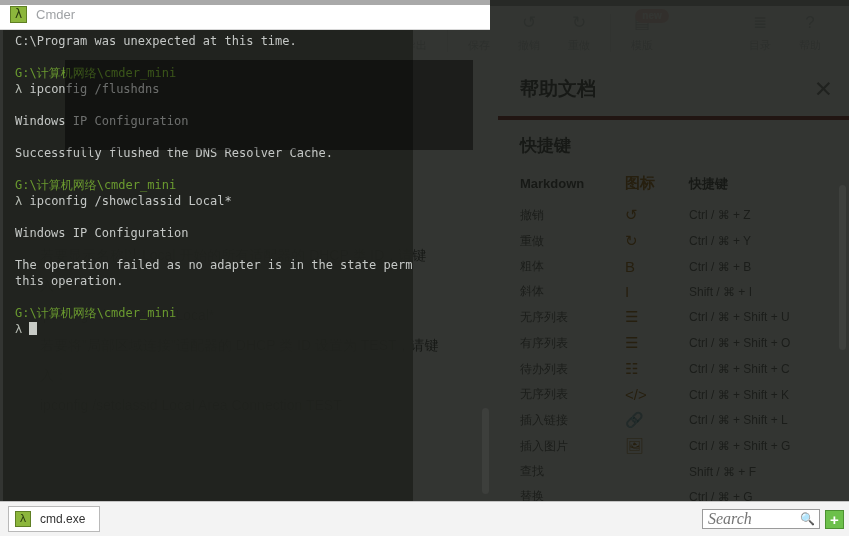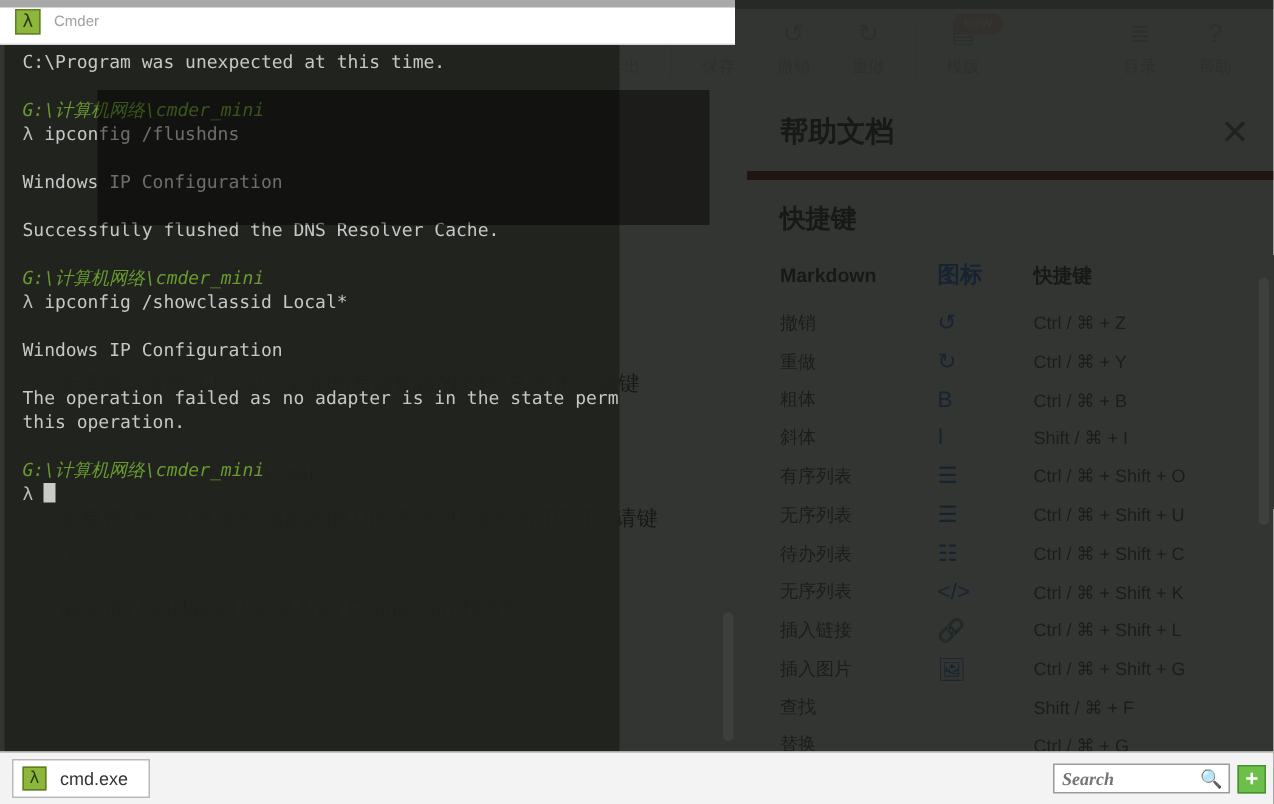--- a/index.html
+++ b/index.html
@@ -43,34 +43,34 @@
   }
 
   
   #help-dialog {
     position:absolute; left:498px; top:62px; width:351px; height:450px;
     background:#ffffff;
     z-index:1;
   }
   #help-head {
     height:58px; display:flex; align-items:center; justify-content:space-between;
-    padding:0 16px 0 22px; border-bottom:6px solid #7f1d1d;
+    padding:0 16px 0 22px; border-bottom:4px solid #7f1d1d;
   }
   #help-head h1 { font-size:19px; font-weight:bold; color:#3a3a3a; }
   #help-close { font-size:23px; color:#7a7a7a; cursor:pointer; line-height:1; }
   #help-body { padding:14px 22px 0 22px; }
   #help-body h2 { font-size:17px; font-weight:bold; color:#3a3a3a; margin-bottom:13px; }
   table.sc { width:100%; border-collapse:collapse; }
   table.sc th {
     text-align:left; font-size:13px; font-weight:bold; color:#3a3a3a;
     padding:4px 0 9px 0;
   }
   table.sc td { font-size:12px; color:#555555; padding:4px 0; }
   table.sc .c-name { width:105px; }
-  table.sc .c-icon { width:64px; font-size:15px; color:#3b82f6; }
+  table.sc .c-icon { width:64px; font-size:15px; color:#a16207; }
   table.sc .c-key  { white-space:nowrap; }
 
   
   #dim {
     position:absolute; left:0; top:0; width:849px; height:536px;
     background:rgba(18,20,16,0.86);
     z-index:2; pointer-events:none;
   }
 
   
@@ -85,35 +85,35 @@
     display:flex; align-items:center; padding-left:10px;
   }
   #cmder-titlebar .topline {
     position:absolute; left:0; top:0; width:490px; height:5px; background:#a9a9a9;
   }
   .tab-icon {
     width:17px; height:17px; background:#8cb63c; border:1px solid #5f7f24;
     color:#2b3b10; font-size:12px; line-height:15px; text-align:center;
     margin-right:9px; font-family:"DejaVu Sans", sans-serif;
   }
-  #cmder-title { font-size:10px; color:#9fa2a5; }
+  #cmder-title { font-size:13px; color:#9fa2a5; }
 
   #term {
     position:absolute; left:3px; top:30px; width:410px; height:476px;
     background:rgba(32,34,30,0.93);
     font-family:"DejaVu Sans Mono", monospace;
     font-size:12px;
     line-height:16px;
     color:#c5c8c6;
     padding:3px 0 0 12px;
     overflow:hidden;
     white-space:pre;
   }
   #term .ln { height:16px; }
-  #term .green { color:#6a9a2f;font-style:italic; }
+  #term .green { color:#6a9a2f; }
   #term .lam { color:#b5bab2; }
   #term .cursor {
     display:inline-block; width:8px; height:13px; background:#c8cbc6;
     vertical-align:-2px;
   }
   #sel-block {
     position:absolute; left:65px; top:60px; width:408px; height:90px;
     background:rgba(0,0,0,0.45);
     z-index:4; pointer-events:none;
   }
@@ -138,21 +138,21 @@
   }
   #taskbar-right { display:flex; align-items:center; padding-right:5px; gap:5px;}
   .srch-wrap {
     position:relative; width:118px; height:20px;
     border:1px solid #9a9a9a; background:#ffffff;
     display:flex; align-items:center;
   }
   .srch-wrap input {
     border:0; outline:0; width:96px; height:18px; padding-left:5px;
     font-family:"Liberation Serif", serif; font-style:italic;
-    font-size:12px; color:#4a4a4a; background:transparent;font-weight:bold;
+    font-size:16px; color:#4a4a4a; background:transparent;
   }
   .srch-ico { position:absolute; right:4px; font-size:12px; color:#555; }
   .plus-btn {
     width:19px; height:19px; background:#6cc04a; border:1px solid #4b9030;
     color:#ffffff; font-size:15px; font-weight:bold; line-height:17px; text-align:center;
     cursor:pointer;
   }
 
   
   #help-scroll {
@@ -277,28 +277,28 @@
             <td class="c-name">粗体</td>
             <td class="c-icon">B</td>
             <td class="c-key">Ctrl / ⌘ + B</td>
           </tr>
           <tr>
             <td class="c-name">斜体</td>
             <td class="c-icon">I</td>
             <td class="c-key">Shift / ⌘ + I</td>
           </tr>
           <tr>
+            <td class="c-name">无序列表</td>
+            <td class="c-icon">☰</td>
+            <td class="c-key">Ctrl / ⌘ + Shift + U</td>
+          </tr>
+          <tr>
             <td class="c-name">有序列表</td>
             <td class="c-icon">☰</td>
             <td class="c-key">Ctrl / ⌘ + Shift + O</td>
-          </tr>
-          <tr>
-            <td class="c-name">无序列表</td>
-            <td class="c-icon">☰</td>
-            <td class="c-key">Ctrl / ⌘ + Shift + U</td>
           </tr>
           <tr>
             <td class="c-name">待办列表</td>
             <td class="c-icon">☷</td>
             <td class="c-key">Ctrl / ⌘ + Shift + C</td>
           </tr>
           <tr>
             <td class="c-name">无序列表</td>
             <td class="c-icon">&lt;/&gt;</td>
             <td class="c-key">Ctrl / ⌘ + Shift + K</td>

